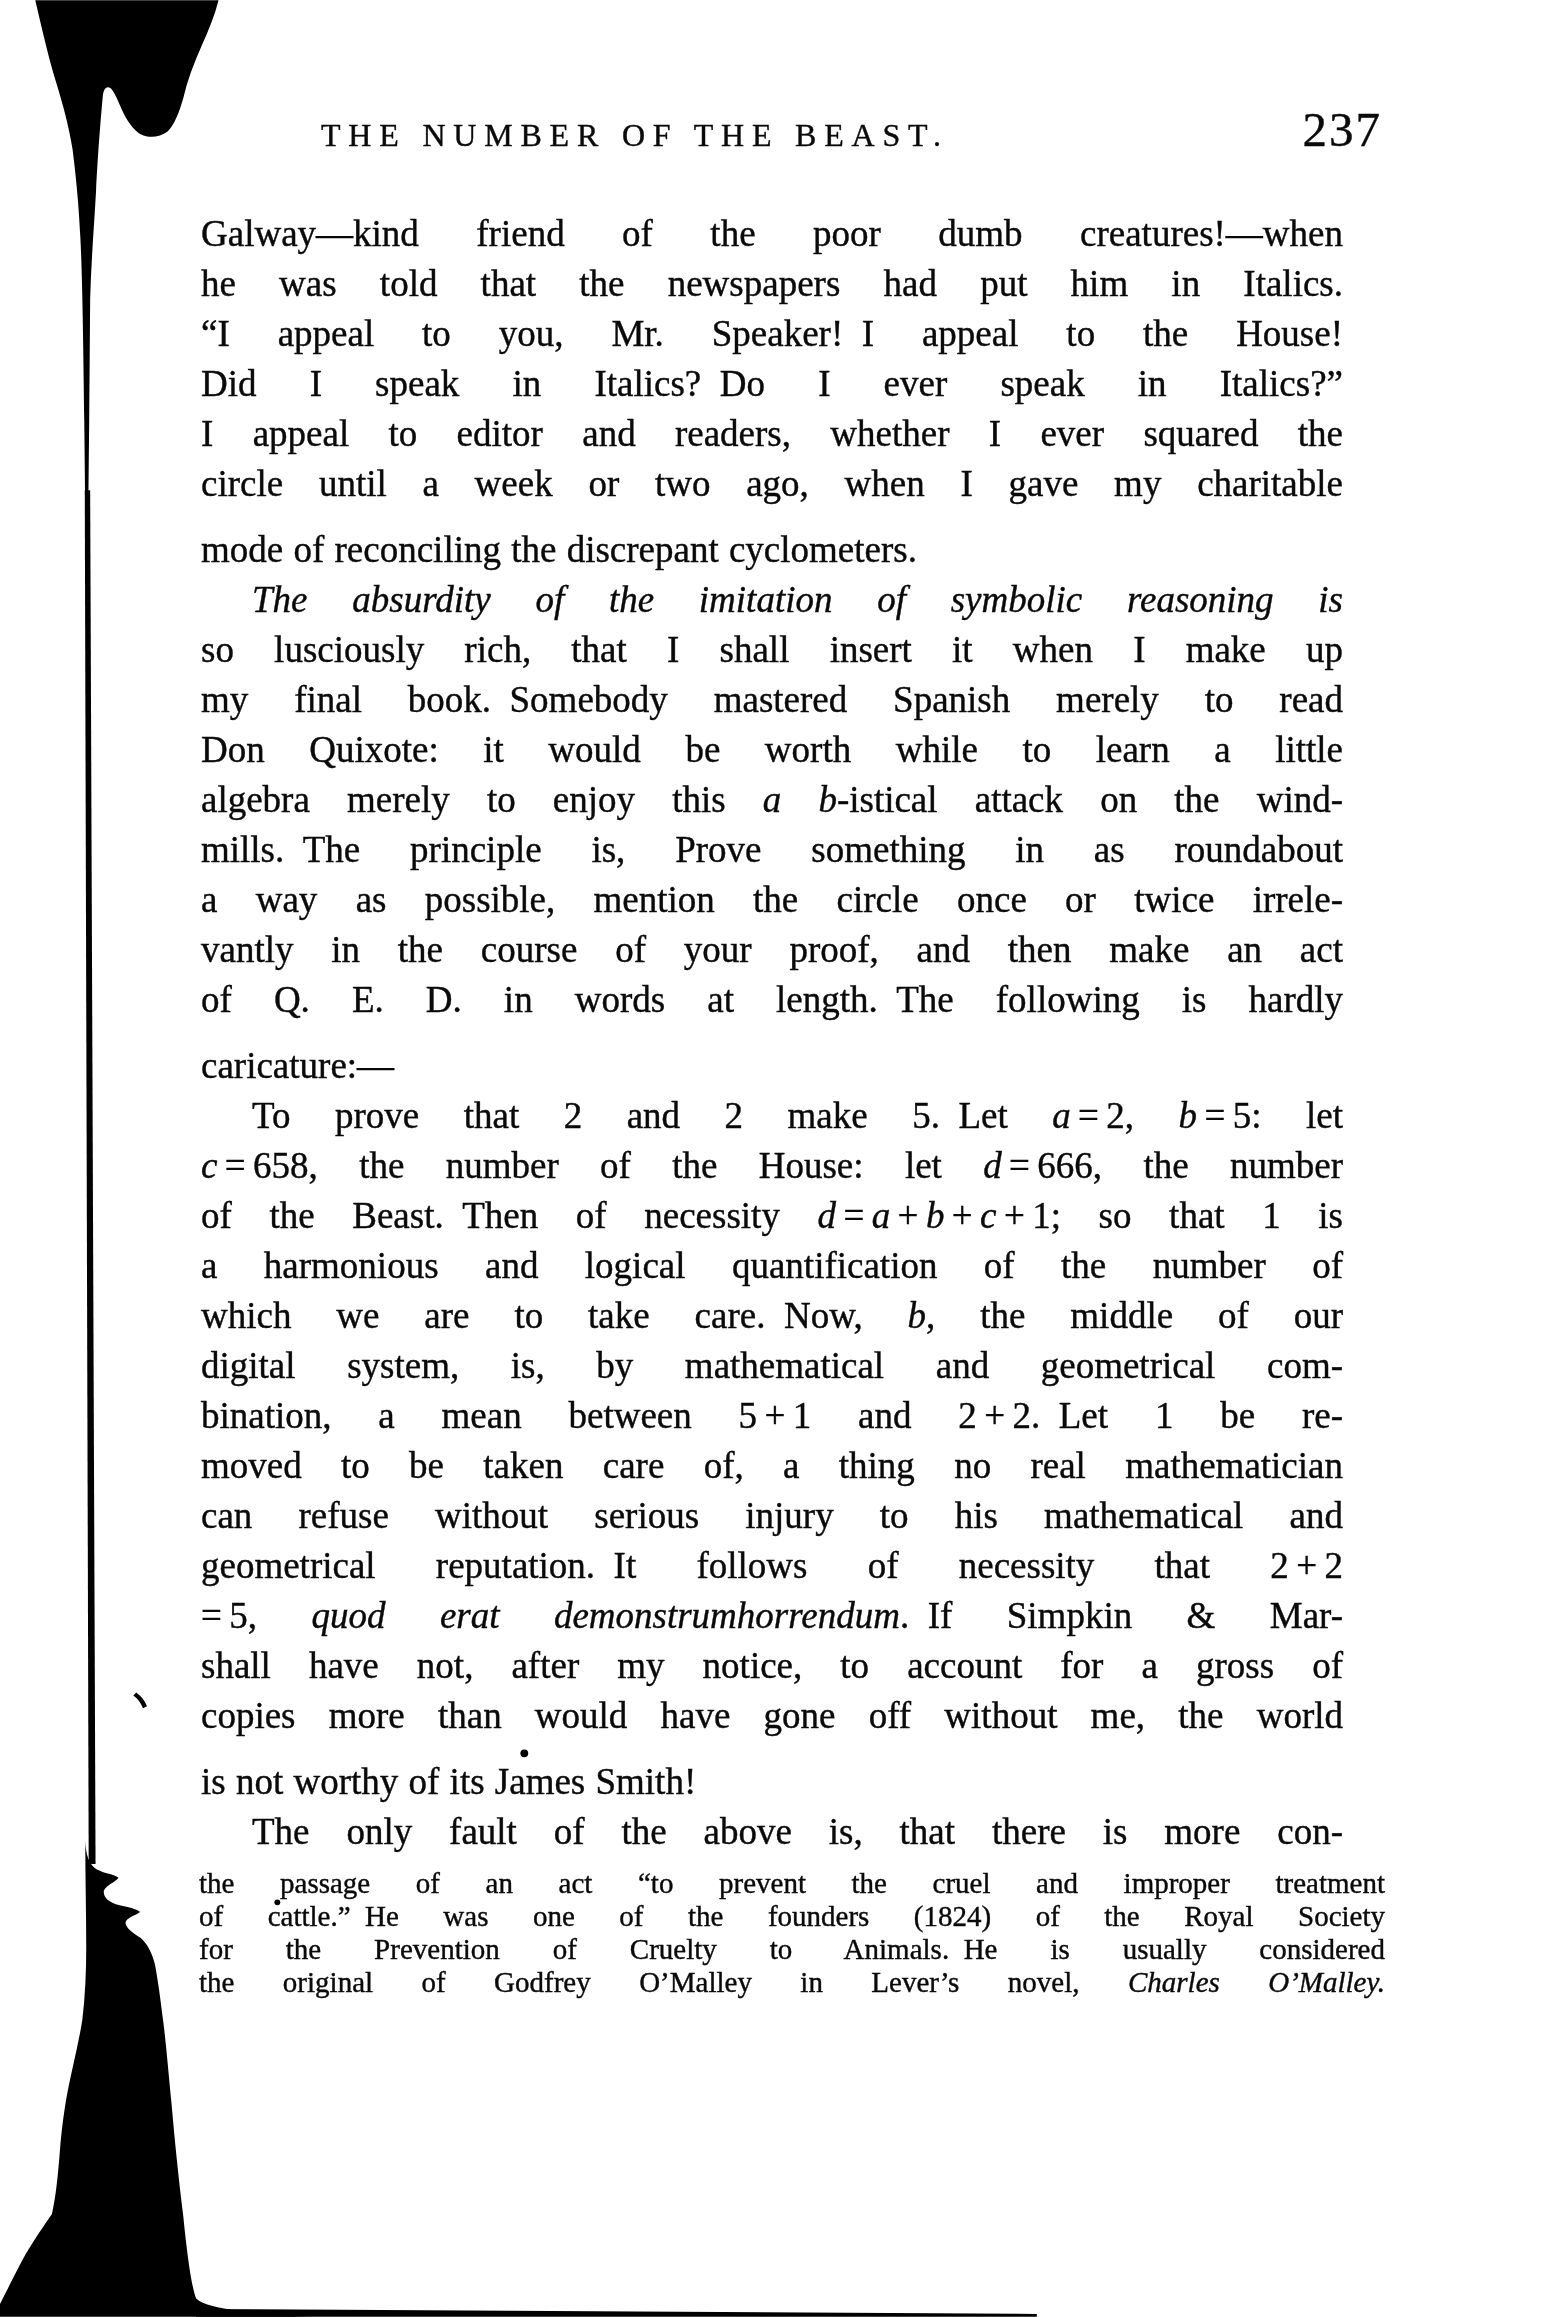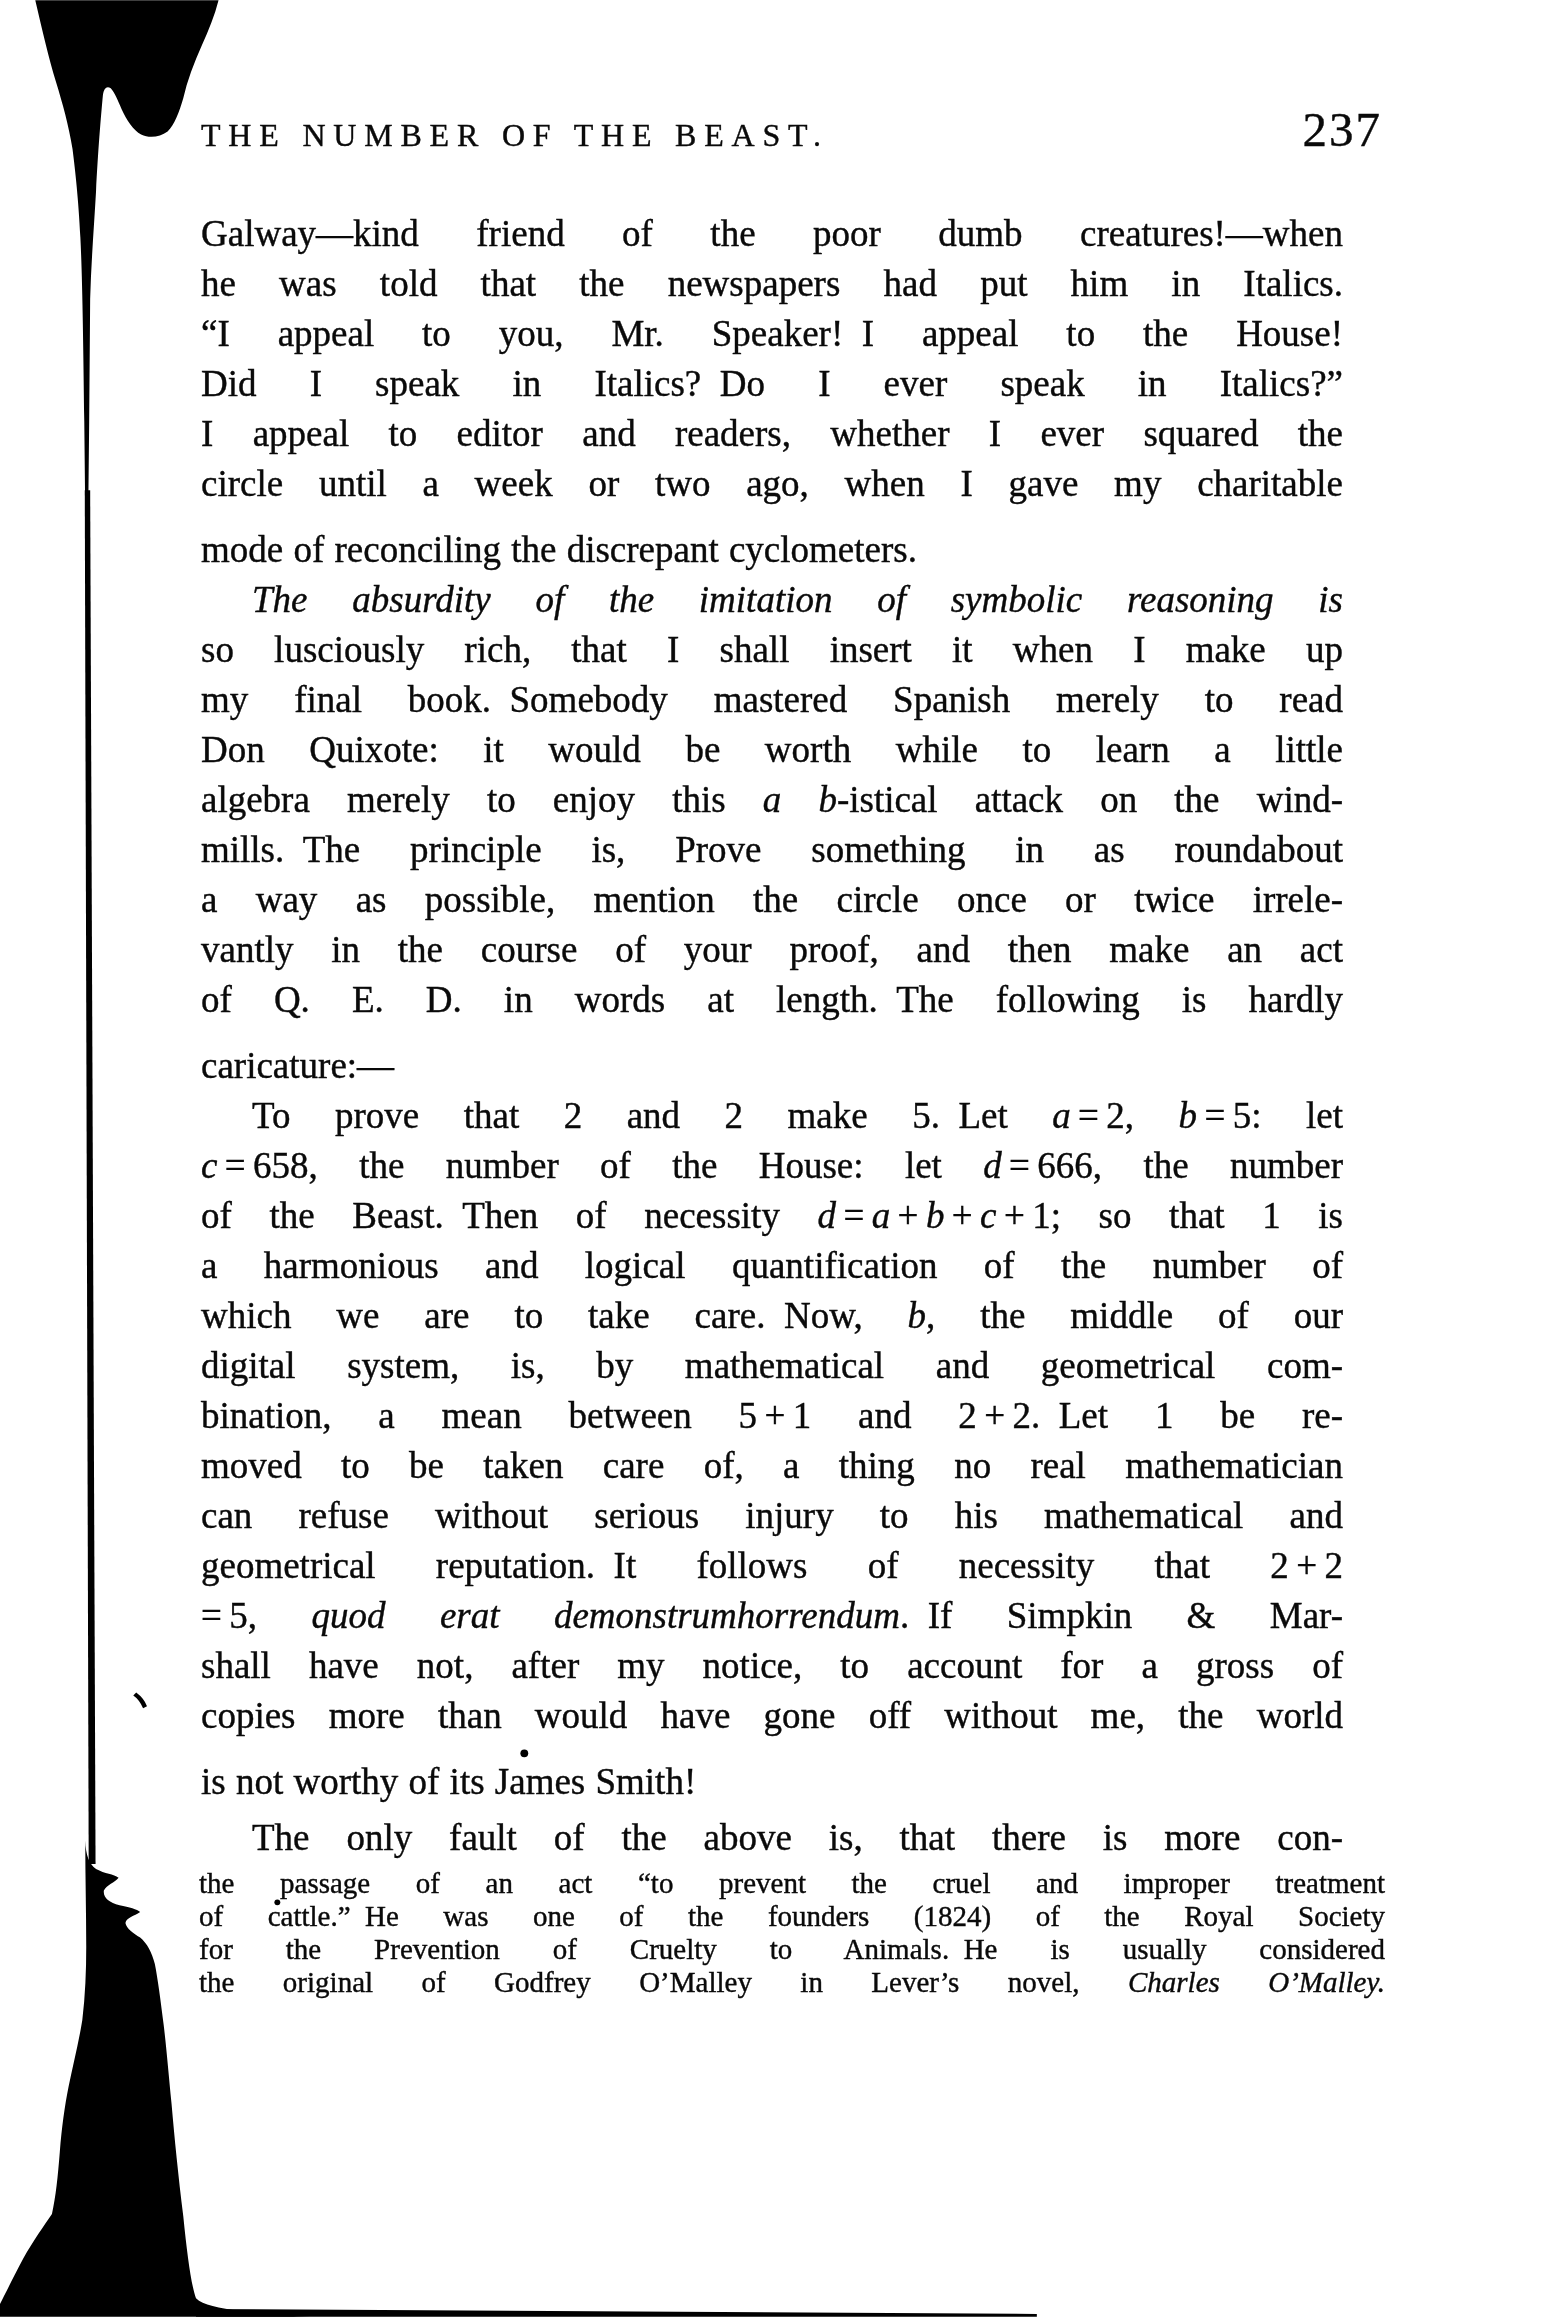--- a/index.html
+++ b/index.html
@@ -7,21 +7,21 @@
     position:relative;width:1568px;height:2317px;background:#ffffff;overflow:hidden;
     font-family:"Liberation Serif","DejaVu Serif",serif;color:#0a0a0a;
     -webkit-text-stroke:0.4px #0a0a0a;
   }
   .ink-layer{position:absolute;left:0;top:0;pointer-events:none;}
   .running-head{
     position:absolute;left:201px;top:101px;width:1181px;
     display:flex;justify-content:space-between;align-items:baseline;
   }
   .head-title{
-    font-size:32px;letter-spacing:7.8px;font-weight:normal;
+    margin-left:120px;font-size:32px;letter-spacing:7.8px;font-weight:normal;
     white-space:nowrap;
   }
   .page-number{font-size:49px;letter-spacing:2px;}
   .body-text{
     position:absolute;left:201px;top:209px;width:1142px;
     font-size:37px;line-height:50px;word-spacing:1px;
   }
   .footnote{
     position:absolute;left:199px;top:1867px;width:1186px;
     font-size:29px;line-height:33px;
@@ -87,21 +87,21 @@
       <div class="line"><span>which we are to take care. Now, </span><span class="it">b</span><span>, the middle of our</span></div>
       <div class="line"><span>digital system, is, by mathematical and geometrical com-</span></div>
       <div class="line"><span>bination, a mean between 5 + 1 and 2 + 2. Let 1 be re-</span></div>
       <div class="line"><span>moved to be taken care of, a thing no real mathematician</span></div>
       <div class="line"><span>can refuse without serious injury to his mathematical and</span></div>
       <div class="line"><span>geometrical reputation. It follows of necessity that 2 + 2</span></div>
       <div class="line"><span>= 5, </span><span class="it">quod erat demonstrumhorrendum</span><span>. If Simpkin &amp; Mar-</span></div>
       <div class="line"><span>shall have not, after my notice, to account for a gross of</span></div>
       <div class="line"><span>copies more than would have gone off without me, the world</span></div>
       <div class="line pe"><span>is not worthy of its James Smith!</span></div>
-      <div class="line" style="text-indent: 51px; margin-top: 6px;"><span>The only fault of the above is, that there is more con-</span></div>
+      <div class="line" style="text-indent: 51px;"><span>The only fault of the above is, that there is more con-</span></div>
     </main>
 
   <aside class="footnote">
       <div class="line"><span>the passage of an act “to prevent the cruel and improper treatment</span></div>
       <div class="line"><span>of cattle.” He was one of the founders (1824) of the Royal Society</span></div>
       <div class="line"><span>for the Prevention of Cruelty to Animals. He is usually considered</span></div>
       <div class="line"><span>the original of Godfrey O’Malley in Lever’s novel, </span><span class="it">Charles O’Malley.</span></div>
     </aside>
 
 </div>

